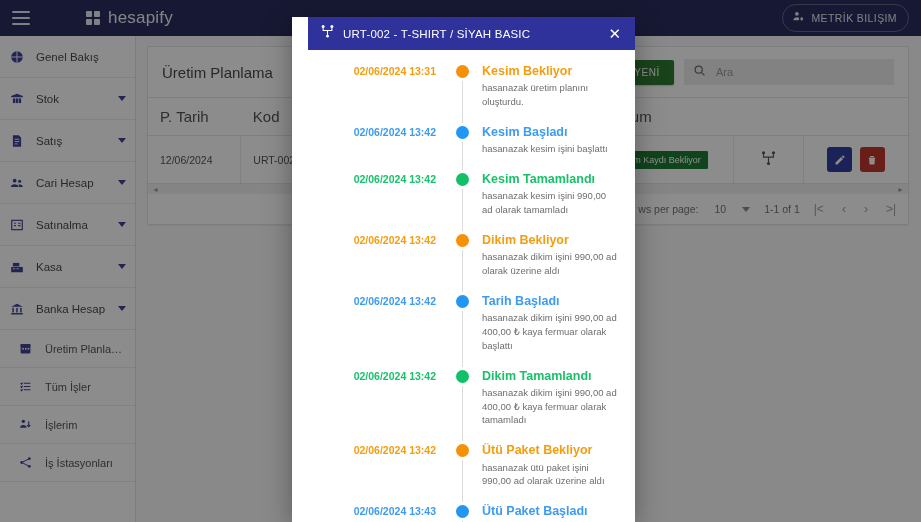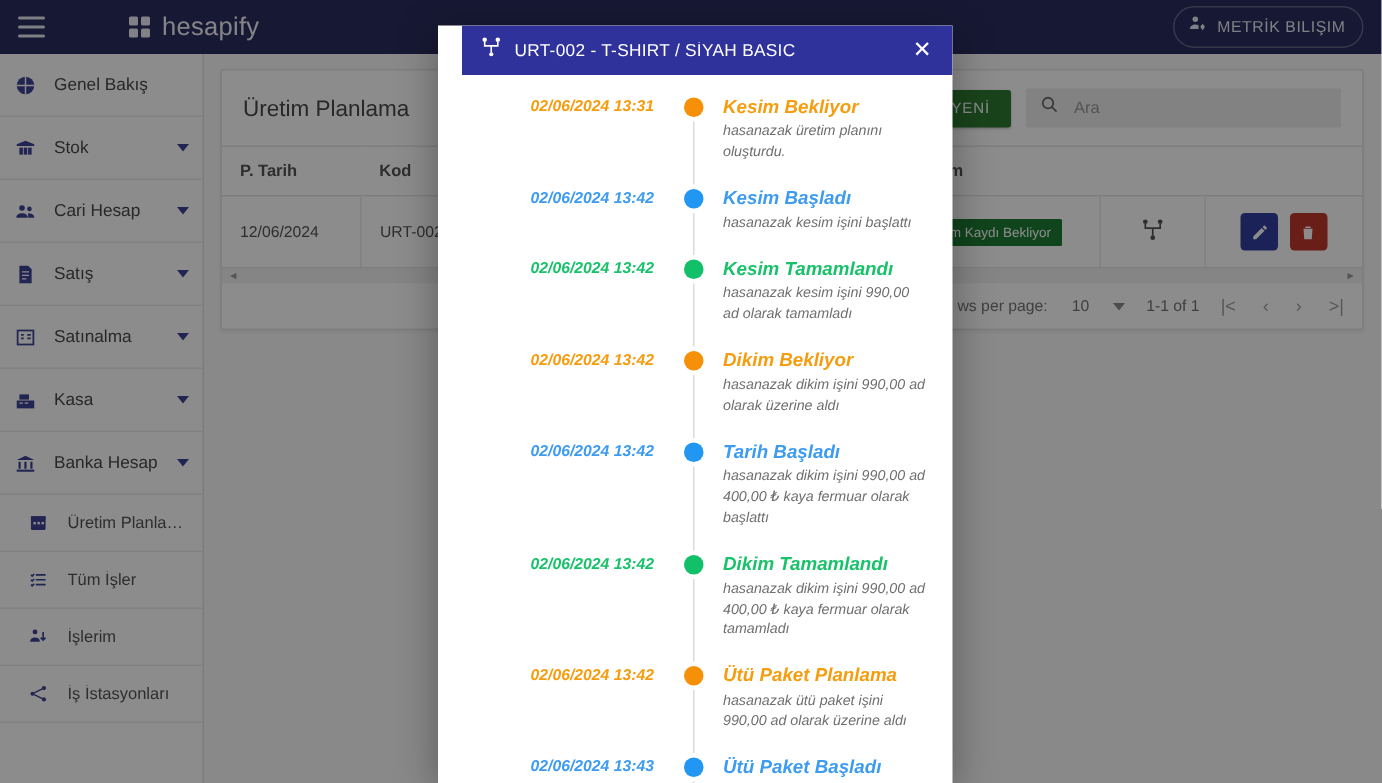--- a/index.html
+++ b/index.html
@@ -62,21 +62,21 @@
   .btn-new{background:#2e7d32;color:#fff;font-size:10px;letter-spacing:.6px;
     border:none;border-radius:2px;padding:7px 14px;display:flex;
     align-items:center;gap:6px;cursor:pointer;box-shadow:0 1px 2px rgba(0,0,0,.2);}
   .search{display:flex;align-items:center;gap:8px;background:#ededed;
     width:210px;height:26px;padding:0 9px;box-sizing:border-box;}
   .search input{border:none;background:transparent;outline:none;
     font-size:11px;color:#666;width:100%;font-family:inherit;}
   .search input::placeholder{color:#9a9a9a;}
 
   table.grid{width:100%;border-collapse:collapse;table-layout:fixed;}
-  table.grid th{font-size:11px;color:#555;font-weight:bold;text-align:left;
+  table.grid th{font-size:15px;color:#555;font-weight:normal;text-align:left;
     padding:10px 12px;border-top:1px solid #e6e6e6;border-bottom:1px solid #e6e6e6;}
   table.grid td{font-size:10.5px;color:#555;padding:11px 12px;
     border-bottom:1px solid #e6e6e6;border-right:1px solid #ececec;}
   table.grid td.nb{border-right:none;}
   .cell-green{color:#2e7d32;font-size:11px;}
   .badge{display:inline-block;background:#1e7c34;color:#fff;font-size:9px;
     padding:4px 7px;border-radius:1px;white-space:nowrap;}
   .icon-btn{width:25px;height:25px;border-radius:3px;display:inline-flex;
     align-items:center;justify-content:center;cursor:pointer;color:#fff;}
   .icon-btn.edit{background:#303f9f;}
@@ -98,21 +98,21 @@
     background:#fff;z-index:6;box-shadow:0 6px 26px rgba(0,0,0,.35);
     display:flex;flex-direction:column;overflow:hidden;
   }
   .modal-head{background:#2f329b;height:33px;flex:0 0 33px;display:flex;
     align-items:center;gap:8px;padding:0 12px;box-sizing:border-box;margin-left:16px;}
   .modal-title{color:#fff;font-size:11.5px;letter-spacing:.2px;
     white-space:nowrap;overflow:hidden;text-overflow:ellipsis;}
   .modal-close{margin-left:auto;color:#fff;font-size:15px;line-height:1;
     cursor:pointer;padding:2px 2px;}
   .modal-body{flex:1;overflow:hidden;position:relative;padding-top:14px;
-    box-sizing:border-box;font-style:italic;}
+    box-sizing:border-box;}
 
   .tl{position:relative;}
   .tl-line{position:absolute;left:170px;top:0;bottom:0;width:1px;background:#dcdcdc;}
   .tl-row{display:flex;position:relative;padding:0 14px 0 0;margin-bottom:16px;}
   .tl-time{width:150px;flex:0 0 150px;text-align:right;font-size:10.5px;
     font-weight:bold;padding-top:1px;padding-right:6px;box-sizing:border-box;}
   .tl-dotcol{width:40px;flex:0 0 40px;display:flex;justify-content:center;
     position:relative;padding-top:1px;}
   .dot{width:13px;height:13px;border-radius:50%;box-shadow:0 0 0 3px #fff;
     position:relative;z-index:2;}
@@ -178,38 +178,38 @@
             <rect x="15" y="11" width="4" height="8"></rect>
         </svg>
       </span>
       <span class="nav-label">Stok</span>
       <span class="caret"></span>
     </div>
 
     <div class="nav-item">
       <span class="nav-ico">
         <svg width="14" height="14" viewBox="0 0 24 24" fill="currentColor">
+          <path d="M5 2h10l4 4v16H5z"></path>
+            <path d="M8 9h8M8 13h8M8 17h5" stroke="#fff" stroke-width="1.5"></path>
+        </svg>
+      </span>
+      <span class="nav-label">Satış</span>
+      <span class="caret"></span>
+    </div>
+
+    <div class="nav-item">
+      <span class="nav-ico">
+        <svg width="14" height="14" viewBox="0 0 24 24" fill="currentColor">
           <circle cx="8" cy="8" r="3.2"></circle>
             <circle cx="16.5" cy="9" r="2.6"></circle>
           <path d="M1.5 19c0-3.4 3-5 6.5-5s6.5 1.6 6.5 5z"></path>
           <path d="M15 14c3.2 0 7 1.2 7 5h-7z"></path>
         </svg>
       </span>
       <span class="nav-label">Cari Hesap</span>
-      <span class="caret"></span>
-    </div>
-
-    <div class="nav-item">
-      <span class="nav-ico">
-        <svg width="14" height="14" viewBox="0 0 24 24" fill="currentColor">
-          <path d="M5 2h10l4 4v16H5z"></path>
-            <path d="M8 9h8M8 13h8M8 17h5" stroke="#fff" stroke-width="1.5"></path>
-        </svg>
-      </span>
-      <span class="nav-label">Satış</span>
       <span class="caret"></span>
     </div>
 
     <div class="nav-item">
       <span class="nav-ico">
         <svg width="14" height="14" viewBox="0 0 24 24" fill="none" stroke="currentColor" stroke-width="2">
           <rect x="3" y="4" width="18" height="16"></rect>
             <path d="M7 9h3M7 13h3M14 9h4M14 13h4"></path>
         </svg>
       </span>
@@ -477,21 +477,21 @@
             <div class="tl-desc">hasanazak dikim işini 990,00 ad 400,00 ₺ kaya fermuar olarak tamamladı</div>
           </div>
         </div>
 
         <div class="tl-row">
           <div class="tl-time c-orange">02/06/2024 13:42</div>
           <div class="tl-dotcol">
             <span class="dot bg-orange"></span>
           </div>
           <div class="tl-text">
-            <div class="tl-title c-orange">Ütü Paket Planlama</div>
+            <div class="tl-title c-orange">Ütü Paket Bekliyor</div>
             <div class="tl-desc">hasanazak ütü paket işini 990,00 ad olarak üzerine aldı</div>
           </div>
         </div>
 
         <div class="tl-row">
           <div class="tl-time c-blue">02/06/2024 13:43</div>
           <div class="tl-dotcol">
             <span class="dot bg-blue"></span>
           </div>
           <div class="tl-text">

